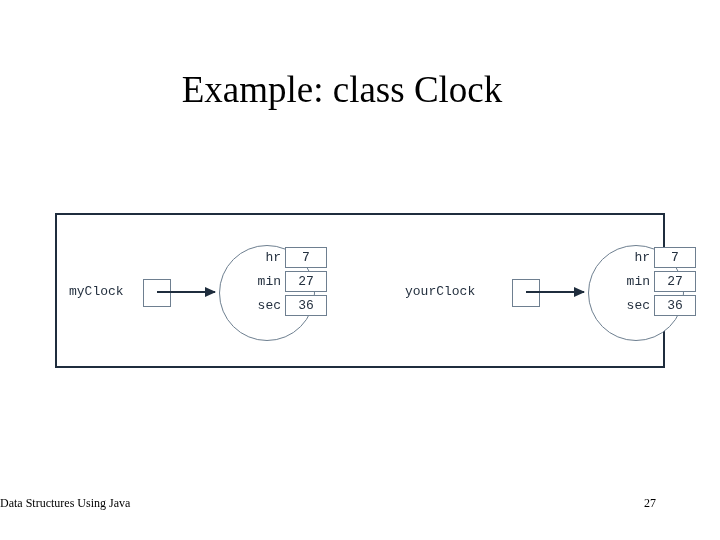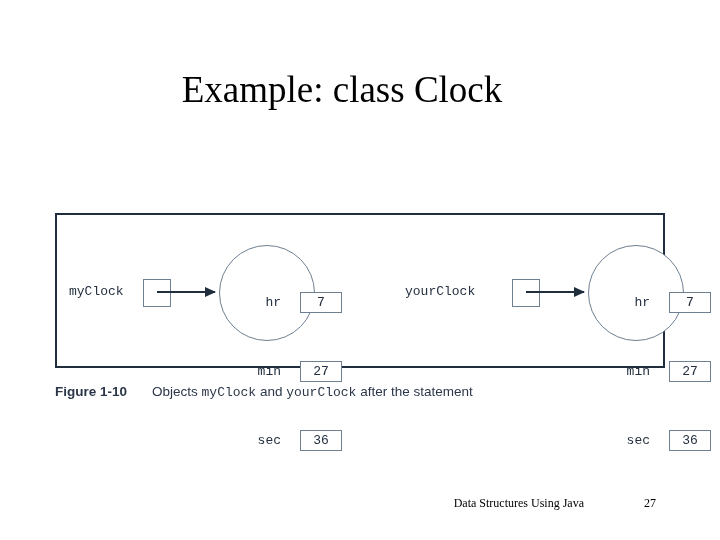--- a/index.html
+++ b/index.html
@@ -114,23 +114,22 @@
     display: flex;
     flex-direction: column;
     gap: 3px;
   }
   .obj-group.left  .fields { left: 196px; }
   .obj-group.right .fields { left: 265px; }
 
   .field-row {
     display: flex;
     align-items: center;
-    gap: 19px;
+    gap: 4px;
     height: 21px;
-    margin-top: 45px;
   }
   .field-name {
     width: 28px;
     text-align: right;
     font-family: "Liberation Mono", monospace;
     font-size: 13px;
     color: #24303f;
   }
   .field-value {
     width: 42px;
@@ -169,21 +168,21 @@
     font-family: "Liberation Mono", monospace;
     font-size: 13px;
   }
 
   
   .footer-title {
     position: absolute;
     left: 0;
     top: 496px;
     width: 584px;
-    text-align: right;
+    text-align: left;
     font-family: "Liberation Serif", serif;
     font-size: 12px;
     color: #000000;
   }
   .footer-page {
     position: absolute;
     left: 644px;
     top: 496px;
     font-family: "Liberation Serif", serif;
     font-size: 12px;
@@ -245,19 +244,16 @@
       <div class="field-row">
         <span class="field-name">sec</span>
         <span class="field-value">36</span>
       </div>
     </div>
   </div>
 
 </div>
 
 <div class="caption">
-  <span class="caption-line l1">
-    <span class="fig-num">Figure 1-10</span><span>Objects </span><span class="mono">myClock</span><span> and </span><span class="mono">yourClock</span><span> after the statement</span>
-  </span>
 </div>
 
 <div class="footer-title">Data Structures Using Java</div>
 <div class="footer-page">27</div>
 
 </body></html>

